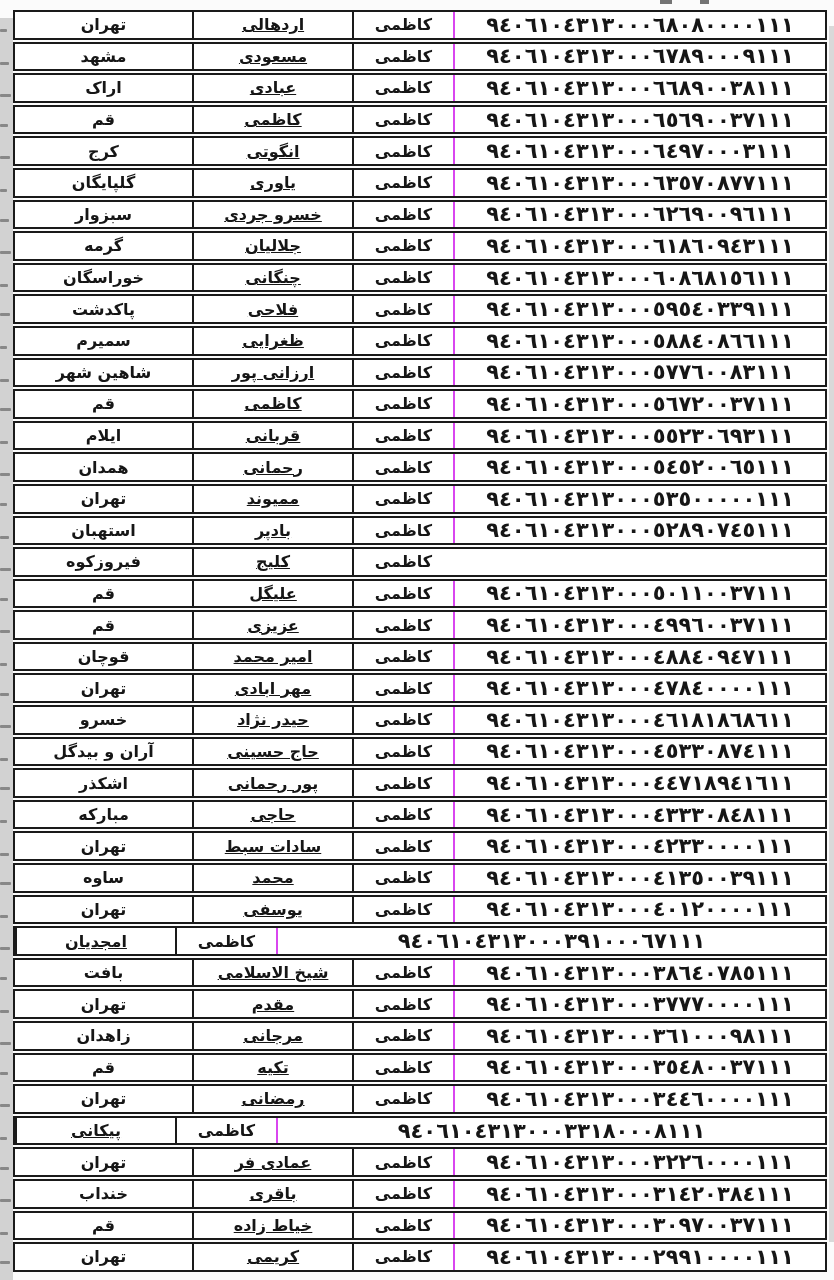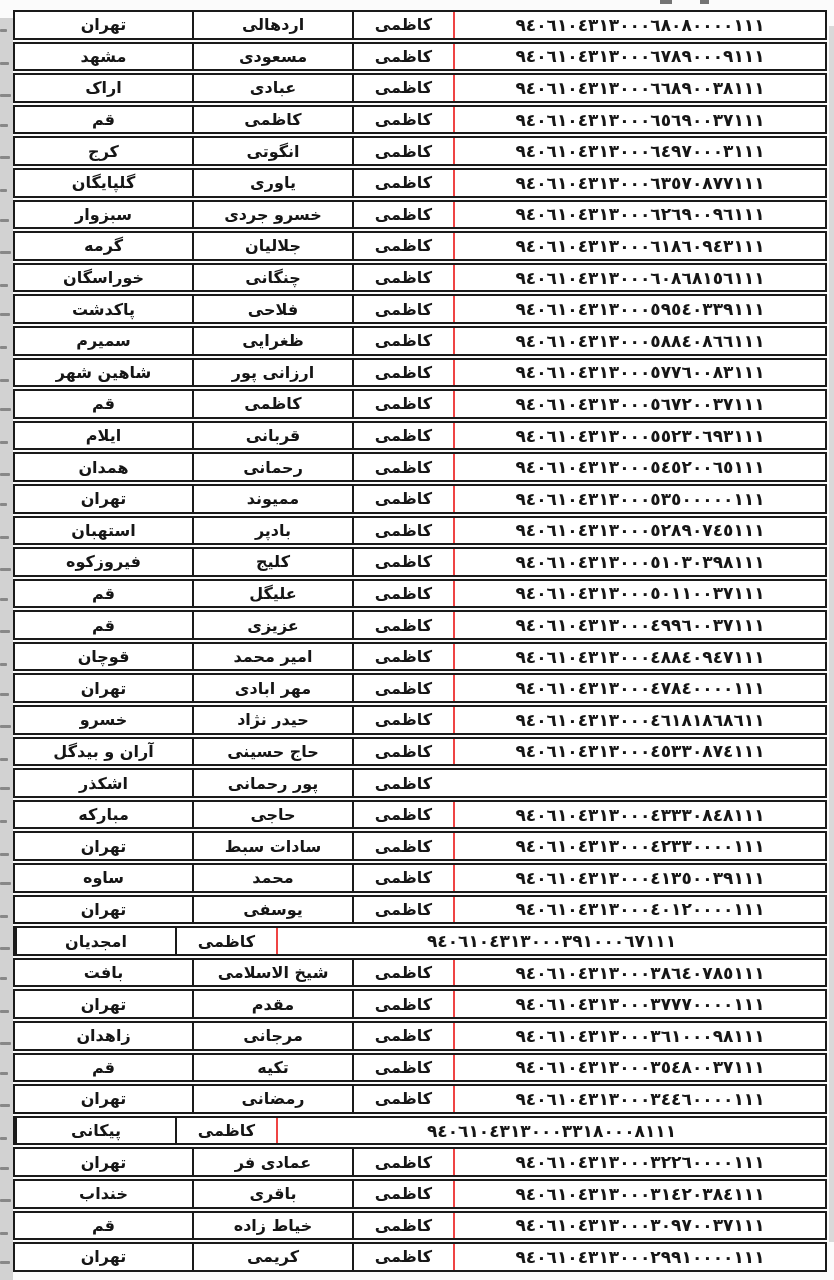--- a/index.html
+++ b/index.html
@@ -40,22 +40,22 @@
     direction:rtl;
     color:#161616;
     font-weight:bold;
     font-size:16px;
     white-space:nowrap;
     overflow:hidden;
   }
   .cell.city{width:177px;}
   .cell.name{width:160px;border-left:2px solid #1a1a1a;border-right:0;}
   .cell.kazemi{width:101px;border-left:2px solid #1a1a1a;}
-  .cell.number{flex:1;border-left:2px solid #ef4444;font-size:17px;letter-spacing:.5px;}
-  .cell.name{border-left:2px solid #1a1a1a;}
+  .cell.number{flex:1;border-left:2px solid #d946ef;font-size:21px;letter-spacing:.5px;}
+  .cell.name{border-left:2px solid #1a1a1a;text-decoration:underline;}
   .cell.name,.cell.kazemi,.cell.number{margin-left:0;}
   
 </style>
 </head>
 <body>
 
 <div class="gutter-left"></div>
 <div class="gutter-right"></div>
 <div class="top-speck" style="left:660px;width:12px;"></div>
 <div class="top-speck" style="left:700px;width:9px;"></div>
@@ -177,21 +177,20 @@
     <div class="cell city">استهبان</div>
     <div class="cell name">بادپر</div>
     <div class="cell kazemi">کاظمی</div>
     <div class="cell number">٩٤٠٦١٠٤٣١٣٠٠٠٥٢٨٩٠٧٤٥١١١</div>
   </div>
 
   <div class="row">
     <div class="cell city">فیروزکوه</div>
     <div class="cell name">کلیج</div>
     <div class="cell kazemi">کاظمی</div>
-    <div class="cell number">٩٤٠٦١٠٤٣١٣٠٠٠٥١٠٣٠٣٩٨١١١</div>
   </div>
 
   <div class="row">
     <div class="cell city">قم</div>
     <div class="cell name">علیگل</div>
     <div class="cell kazemi">کاظمی</div>
     <div class="cell number">٩٤٠٦١٠٤٣١٣٠٠٠٥٠١١٠٠٣٧١١١</div>
   </div>
 
   <div class="row">
@@ -226,20 +225,21 @@
     <div class="cell city">آران و بیدگل</div>
     <div class="cell name">حاج حسینی</div>
     <div class="cell kazemi">کاظمی</div>
     <div class="cell number">٩٤٠٦١٠٤٣١٣٠٠٠٤٥٣٣٠٨٧٤١١١</div>
   </div>
 
   <div class="row">
     <div class="cell city">اشکذر</div>
     <div class="cell name">پور رحمانی</div>
     <div class="cell kazemi">کاظمی</div>
+    <div class="cell number">٩٤٠٦١٠٤٣١٣٠٠٠٤٤٧١٨٩٤١٦١١</div>
   </div>
 
   <div class="row">
     <div class="cell city">مبارکه</div>
     <div class="cell name">حاجی</div>
     <div class="cell kazemi">کاظمی</div>
     <div class="cell number">٩٤٠٦١٠٤٣١٣٠٠٠٤٣٣٣٠٨٤٨١١١</div>
   </div>
 
   <div class="row">

